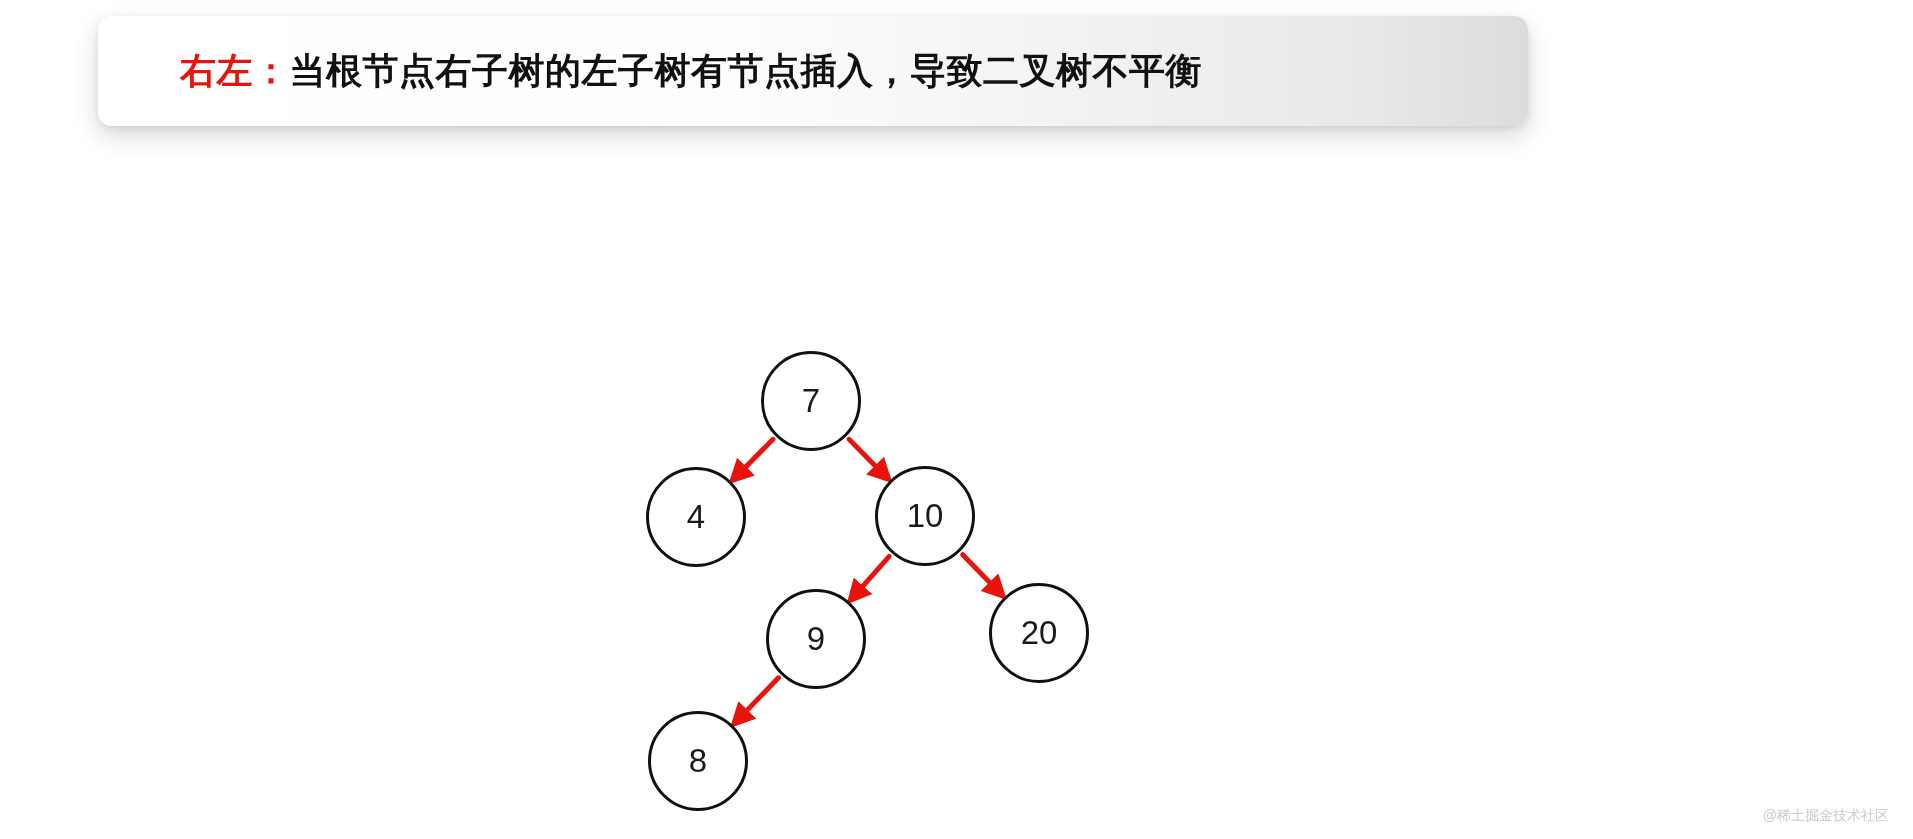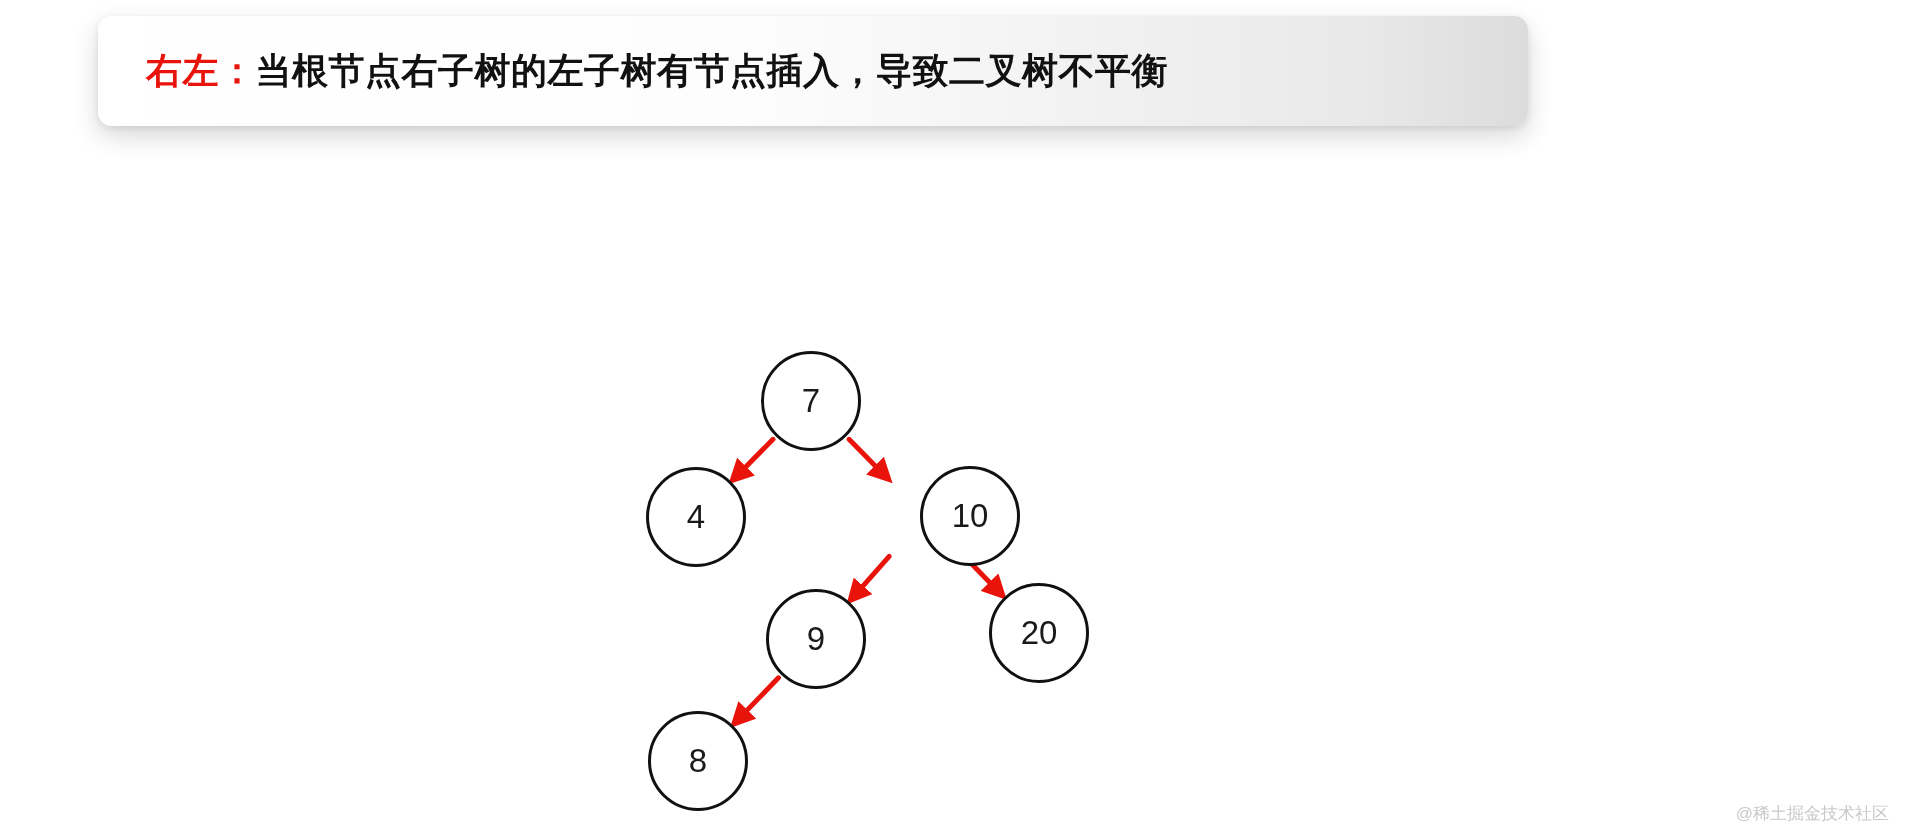--- a/index.html
+++ b/index.html
@@ -21,21 +21,21 @@
     left: 98px;
     top: 16px;
     width: 1430px;
     height: 110px;
     border-radius: 14px;
     background: linear-gradient(to right, #ffffff 0%, #fdfdfd 45%, #e9e9e9 88%, #dcdcdc 100%);
     box-shadow: 0 10px 26px rgba(0,0,0,0.16), 0 2px 6px rgba(0,0,0,0.08);
     display: flex;
     align-items: center;
     box-sizing: border-box;
-    padding-left: 48px;
+    padding-left: 82px;
   }
   #banner-text {
     font-size: 36px;
     font-weight: bold;
     color: #111111;
     letter-spacing: 0.5px;
     white-space: nowrap;
   }
   #banner-text .hl {
     color: #e8140c;
@@ -62,21 +62,21 @@
     font-size: 33px;
     color: #1a1a1a;
     font-family: "Liberation Sans", sans-serif;
   }
 
   
   #watermark {
     position: absolute;
     right: 24px;
     bottom: 14px;
-    font-size: 17px;
+    font-size: 14px;
     color: #c9c9c9;
     font-family: "Liberation Sans", sans-serif;
     white-space: nowrap;
   }
 </style>
 </head>
 <body>
 
 <div id="banner">
   <div id="banner-text">
@@ -99,21 +99,21 @@
     </g>
 </svg>
 
 <div id="nodes-layer">
     <div class="tree-node" style="left: 761px; top: 351px; width: 100px; height: 100px; border-color: rgb(17, 17, 17);">
       <span>7</span>
     </div>
     <div class="tree-node" style="left: 646px; top: 467px; width: 100px; height: 100px; border-color: rgb(17, 17, 17);">
       <span>4</span>
     </div>
-    <div class="tree-node" style="left: 920px; top: 466px; width: 100px; height: 100px; border-color: rgb(17, 17, 17); align-items: center;">
+    <div class="tree-node" style="left: 875px; top: 466px; width: 100px; height: 100px; border-color: rgb(17, 17, 17); align-items: center;">
       <span>10</span>
     </div>
     <div class="tree-node" style="left: 766px; top: 589px; width: 100px; height: 100px; border-color: rgb(17, 17, 17);">
       <span>9</span>
     </div>
     <div class="tree-node" style="left: 989px; top: 583px; width: 100px; height: 100px; border-color: rgb(17, 17, 17);">
       <span>20</span>
     </div>
     <div class="tree-node" style="left: 648px; top: 711px; width: 100px; height: 100px; border-color: rgb(17, 17, 17);">
       <span>8</span>

